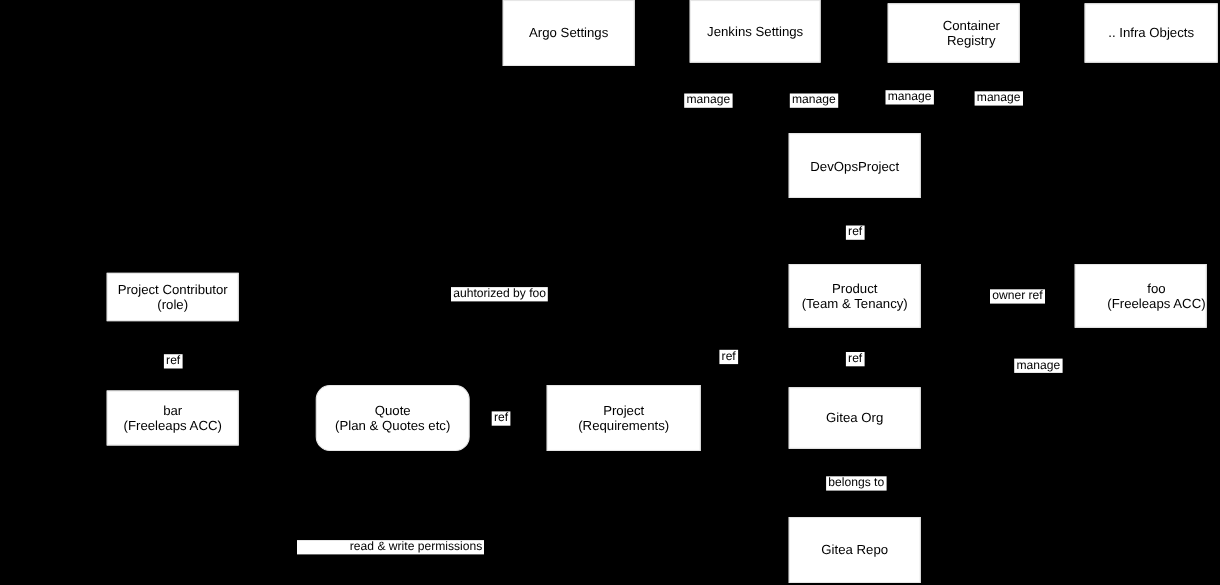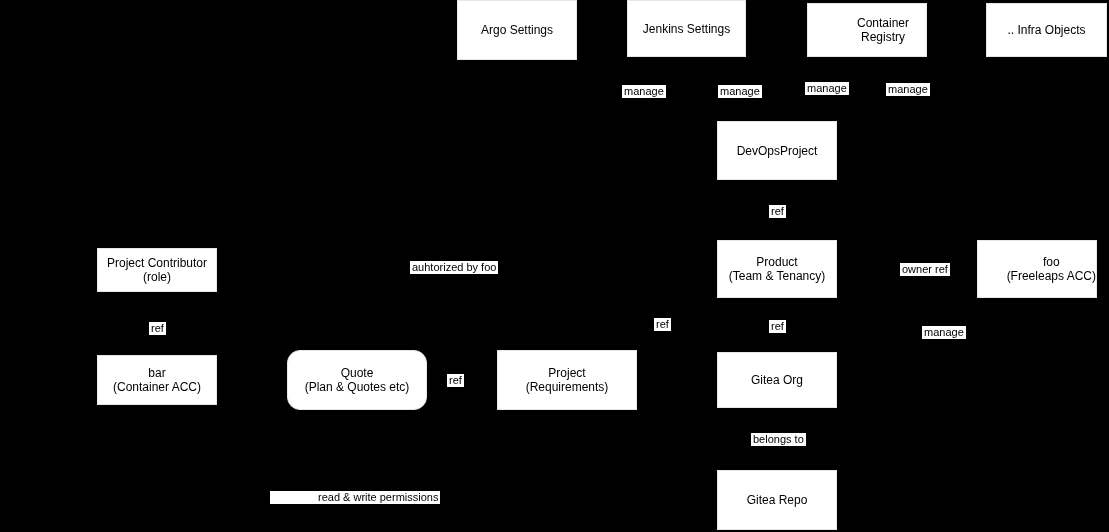--- a/index.html
+++ b/index.html
@@ -77,21 +77,21 @@
 (Freeleaps ACC)</span>
   </div>
 
   <div class="node" style="left:97px; top:248px; width:120px; height:44px;">
     <span class="node-label">Project Contributor
 (role)</span>
   </div>
 
   <div class="node" style="left:97px; top:355px; width:120px; height:50px;">
     <span class="node-label">bar
-(Container ACC)</span>
+(Freeleaps ACC)</span>
   </div>
 
   <div class="node" style="left:287px; top:350px; width:140px; height:60px;border-radius:13px;">
     <span class="node-label">Quote
 (Plan &amp; Quotes etc)</span>
   </div>
 
   <div class="node" style="left:497px; top:350px; width:140px; height:60px;">
     <span class="node-label">Project
 (Requirements)</span>

